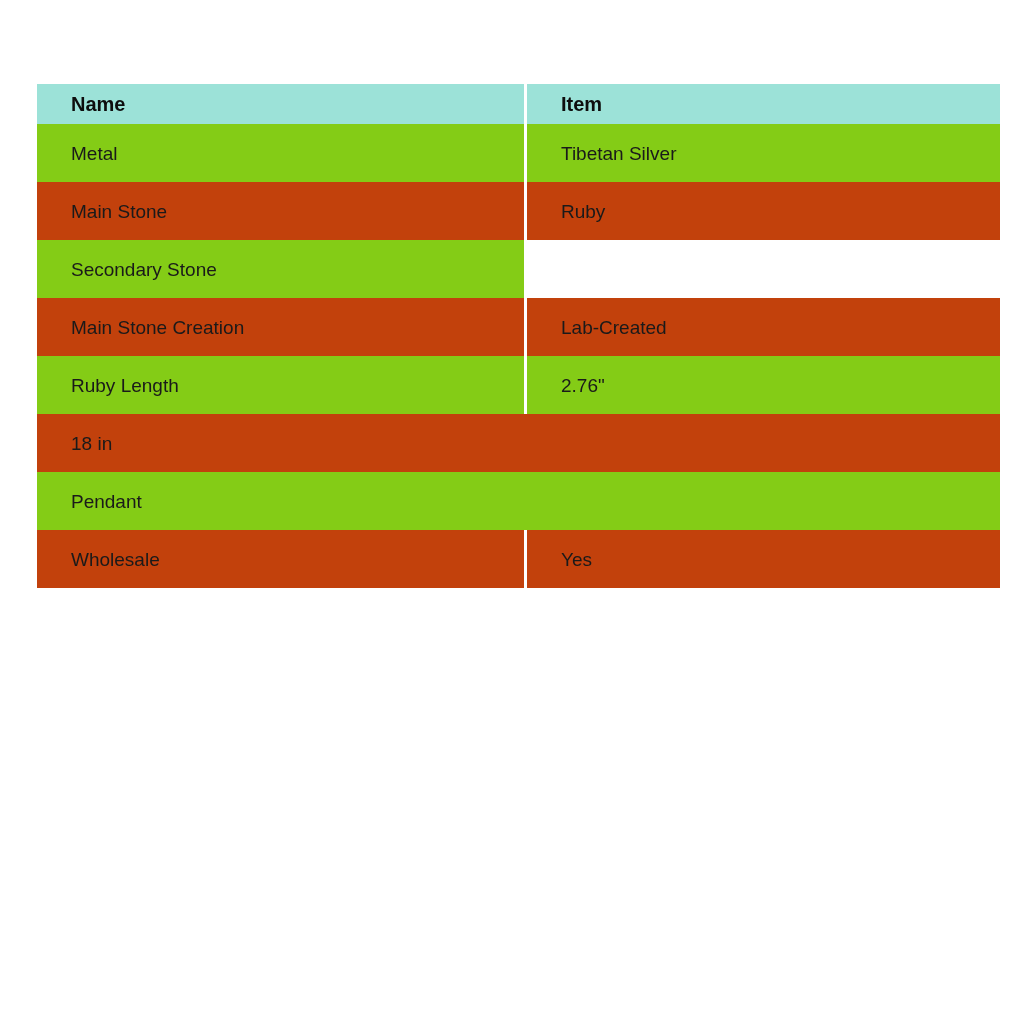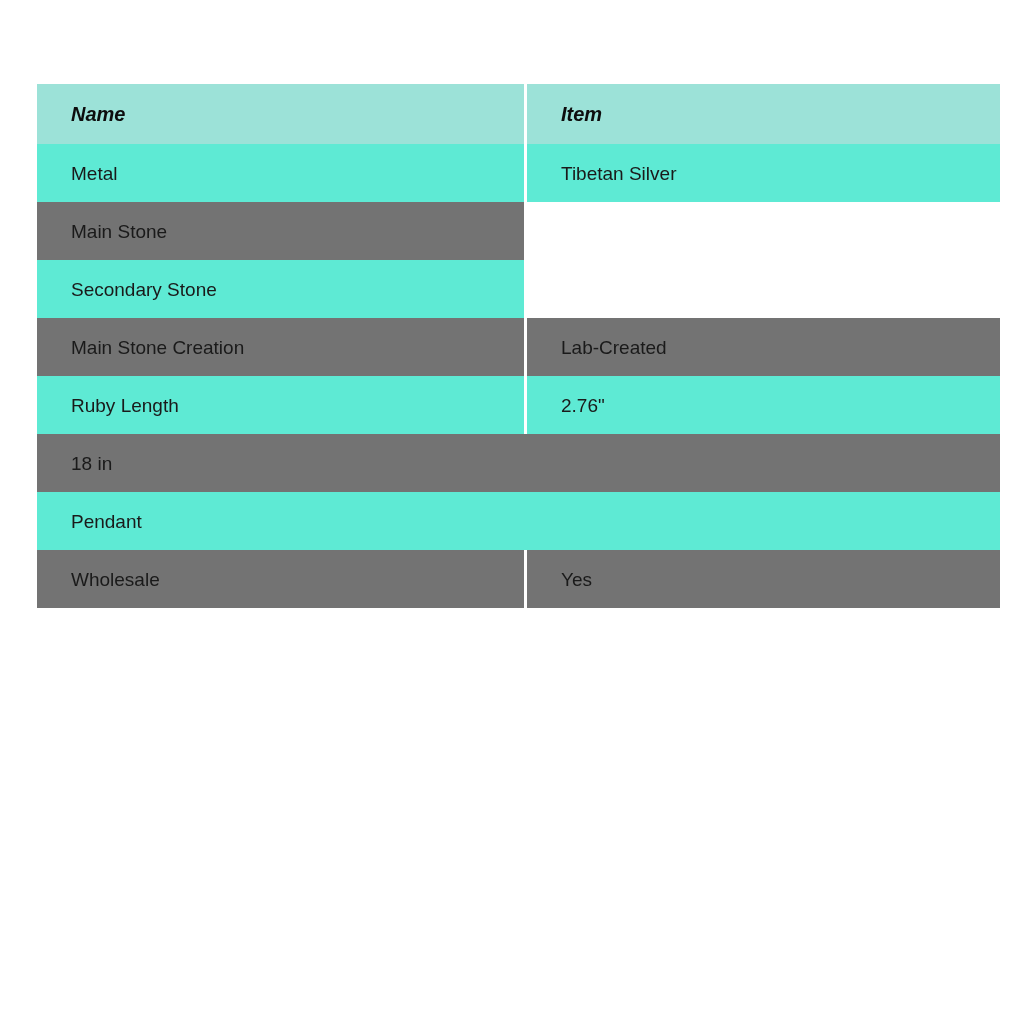--- a/index.html
+++ b/index.html
@@ -19,60 +19,60 @@
     display: flex;
     flex-direction: column;
   }
   .t-row {
     display: flex;
     flex-direction: row;
     gap: 3px;
     height: 58px;
   }
   .t-row.header {
-    height: 60px;
-    font-style: italic;
+    height: 40px;
   }
   .cell {
     display: flex;
     align-items: center;
     padding-left: 34px;
     font-size: 19px;
     line-height: 1;
-    background: #5eead4;
+    background: #84cc16;
   }
   .cell.name-col { width: 487px; flex: 0 0 487px; }
   .cell.value-col { flex: 1 1 auto; }
   .t-row.header .cell {
     background: #9ce2d8;
     font-weight: 700;
     font-size: 20px;
     color: #0d0d0d;
   }
   .t-row.alt .cell {
-    background: #737373;
+    background: #c2410c;
   }
 </style>
 </head>
 <body>
 
 <div class="spec-table">
 
   <div class="t-row header">
     <div class="cell name-col">Name</div>
     <div class="cell value-col">Item</div>
   </div>
 
   <div class="t-row">
     <div class="cell name-col">Metal</div>
     <div class="cell value-col">Tibetan Silver</div>
   </div>
 
   <div class="t-row alt">
     <div class="cell name-col">Main Stone</div>
+    <div class="cell value-col">Ruby</div>
   </div>
 
   <div class="t-row">
     <div class="cell name-col">Secondary Stone</div>
   </div>
 
   <div class="t-row alt">
     <div class="cell name-col">Main Stone Creation</div>
     <div class="cell value-col">Lab-Created</div>
   </div>

